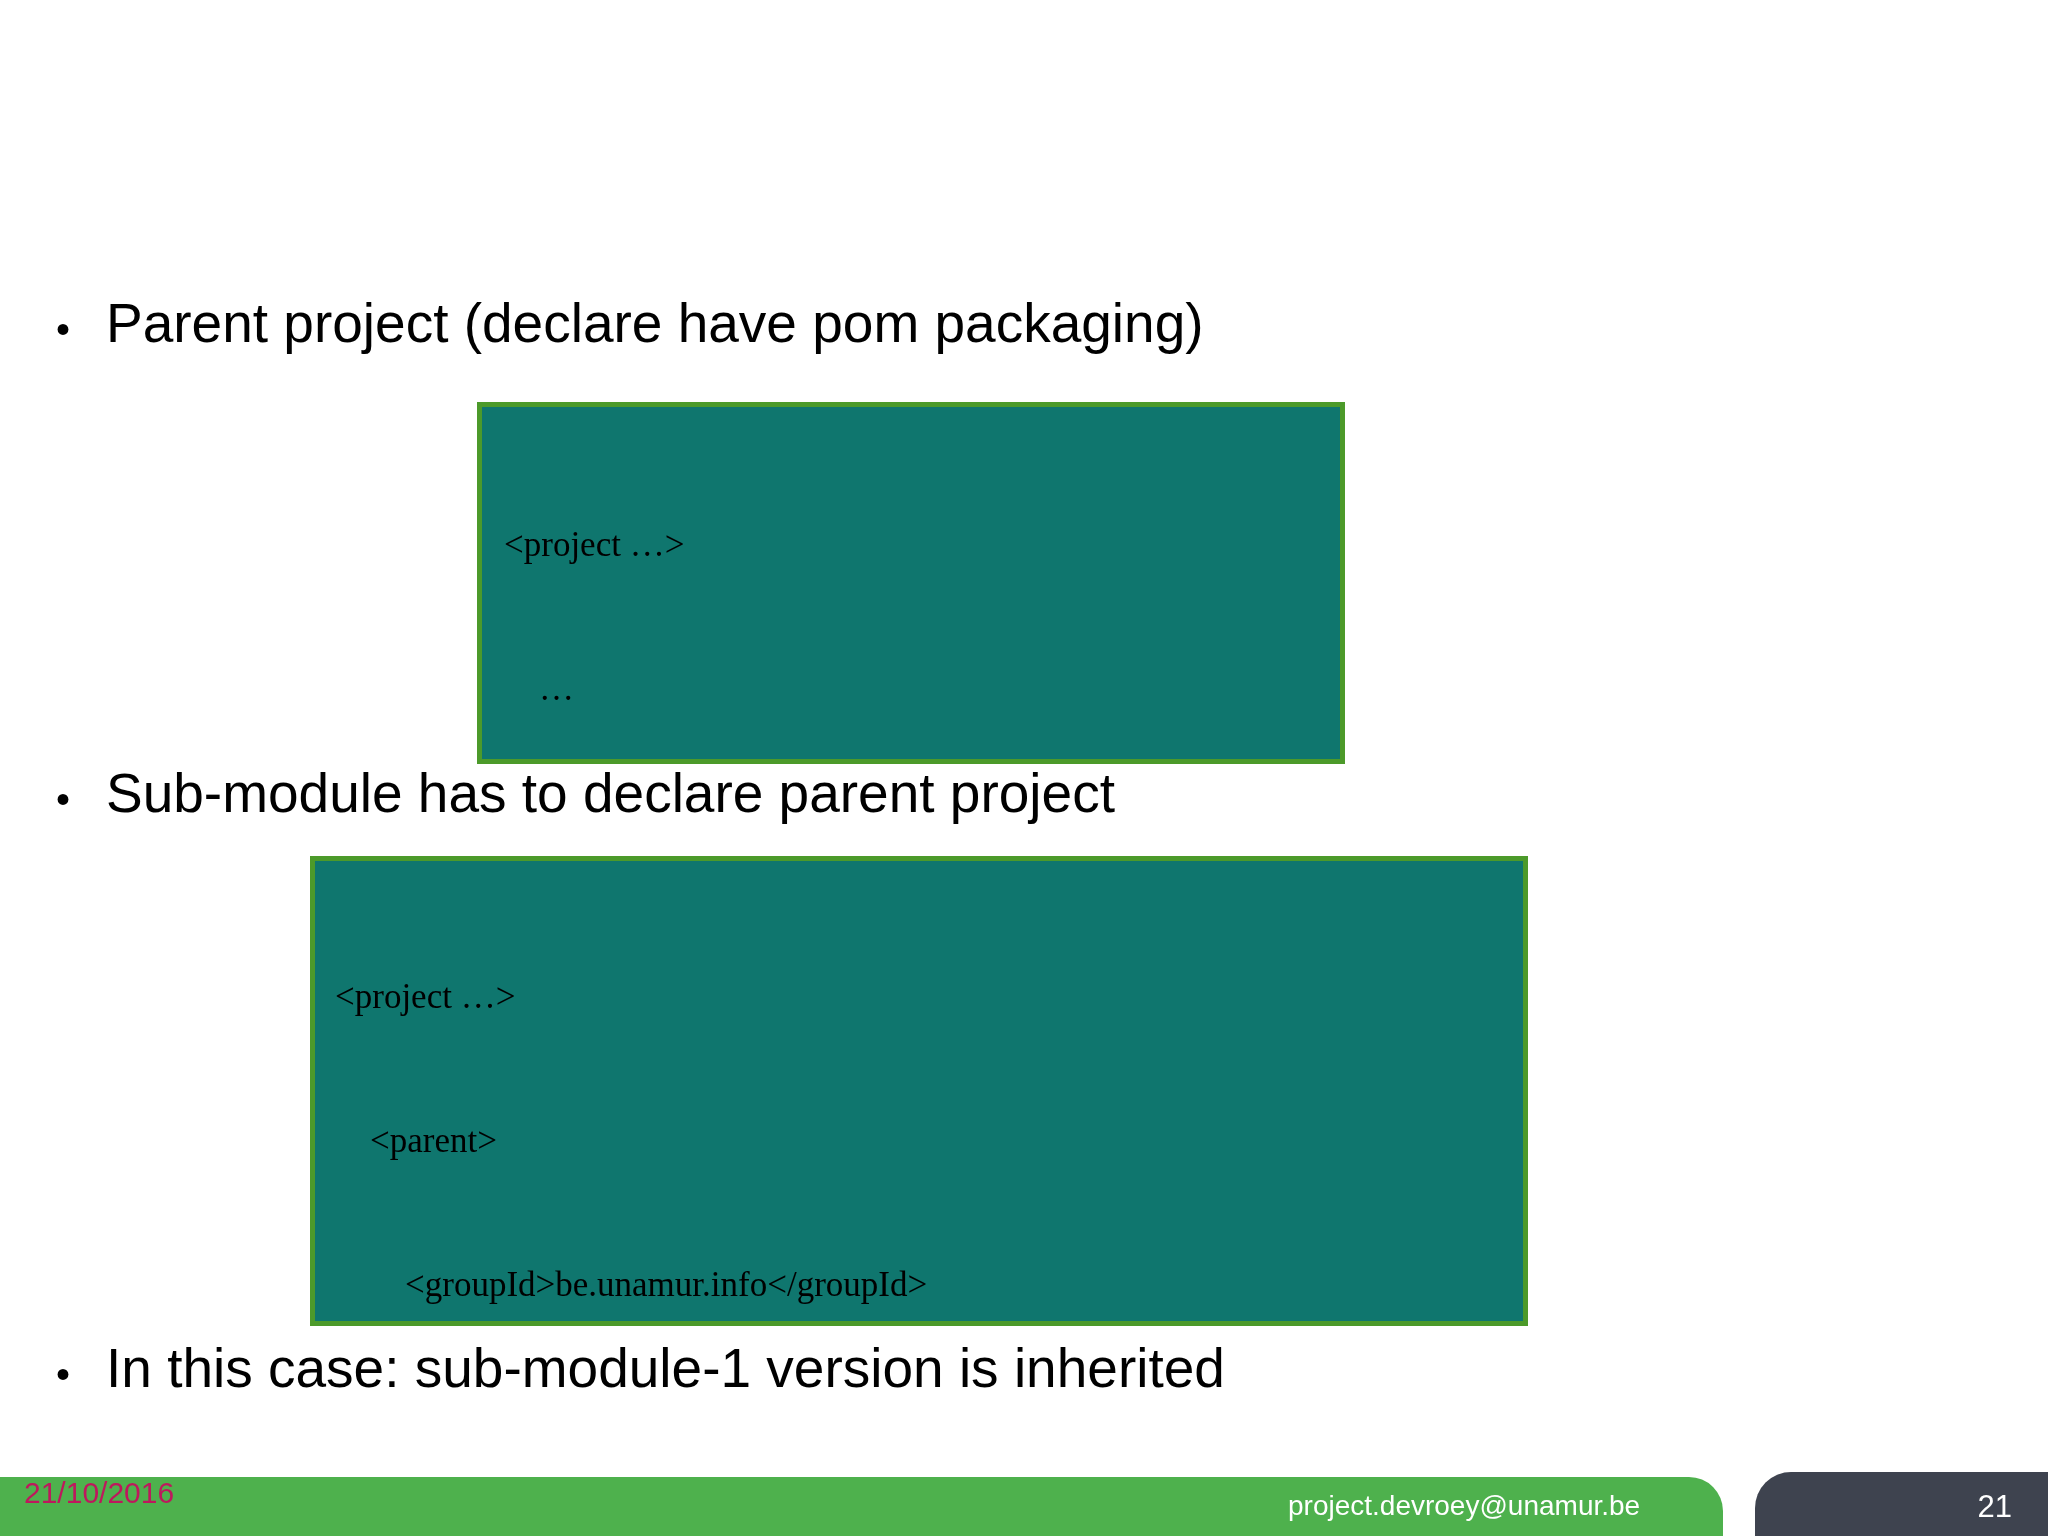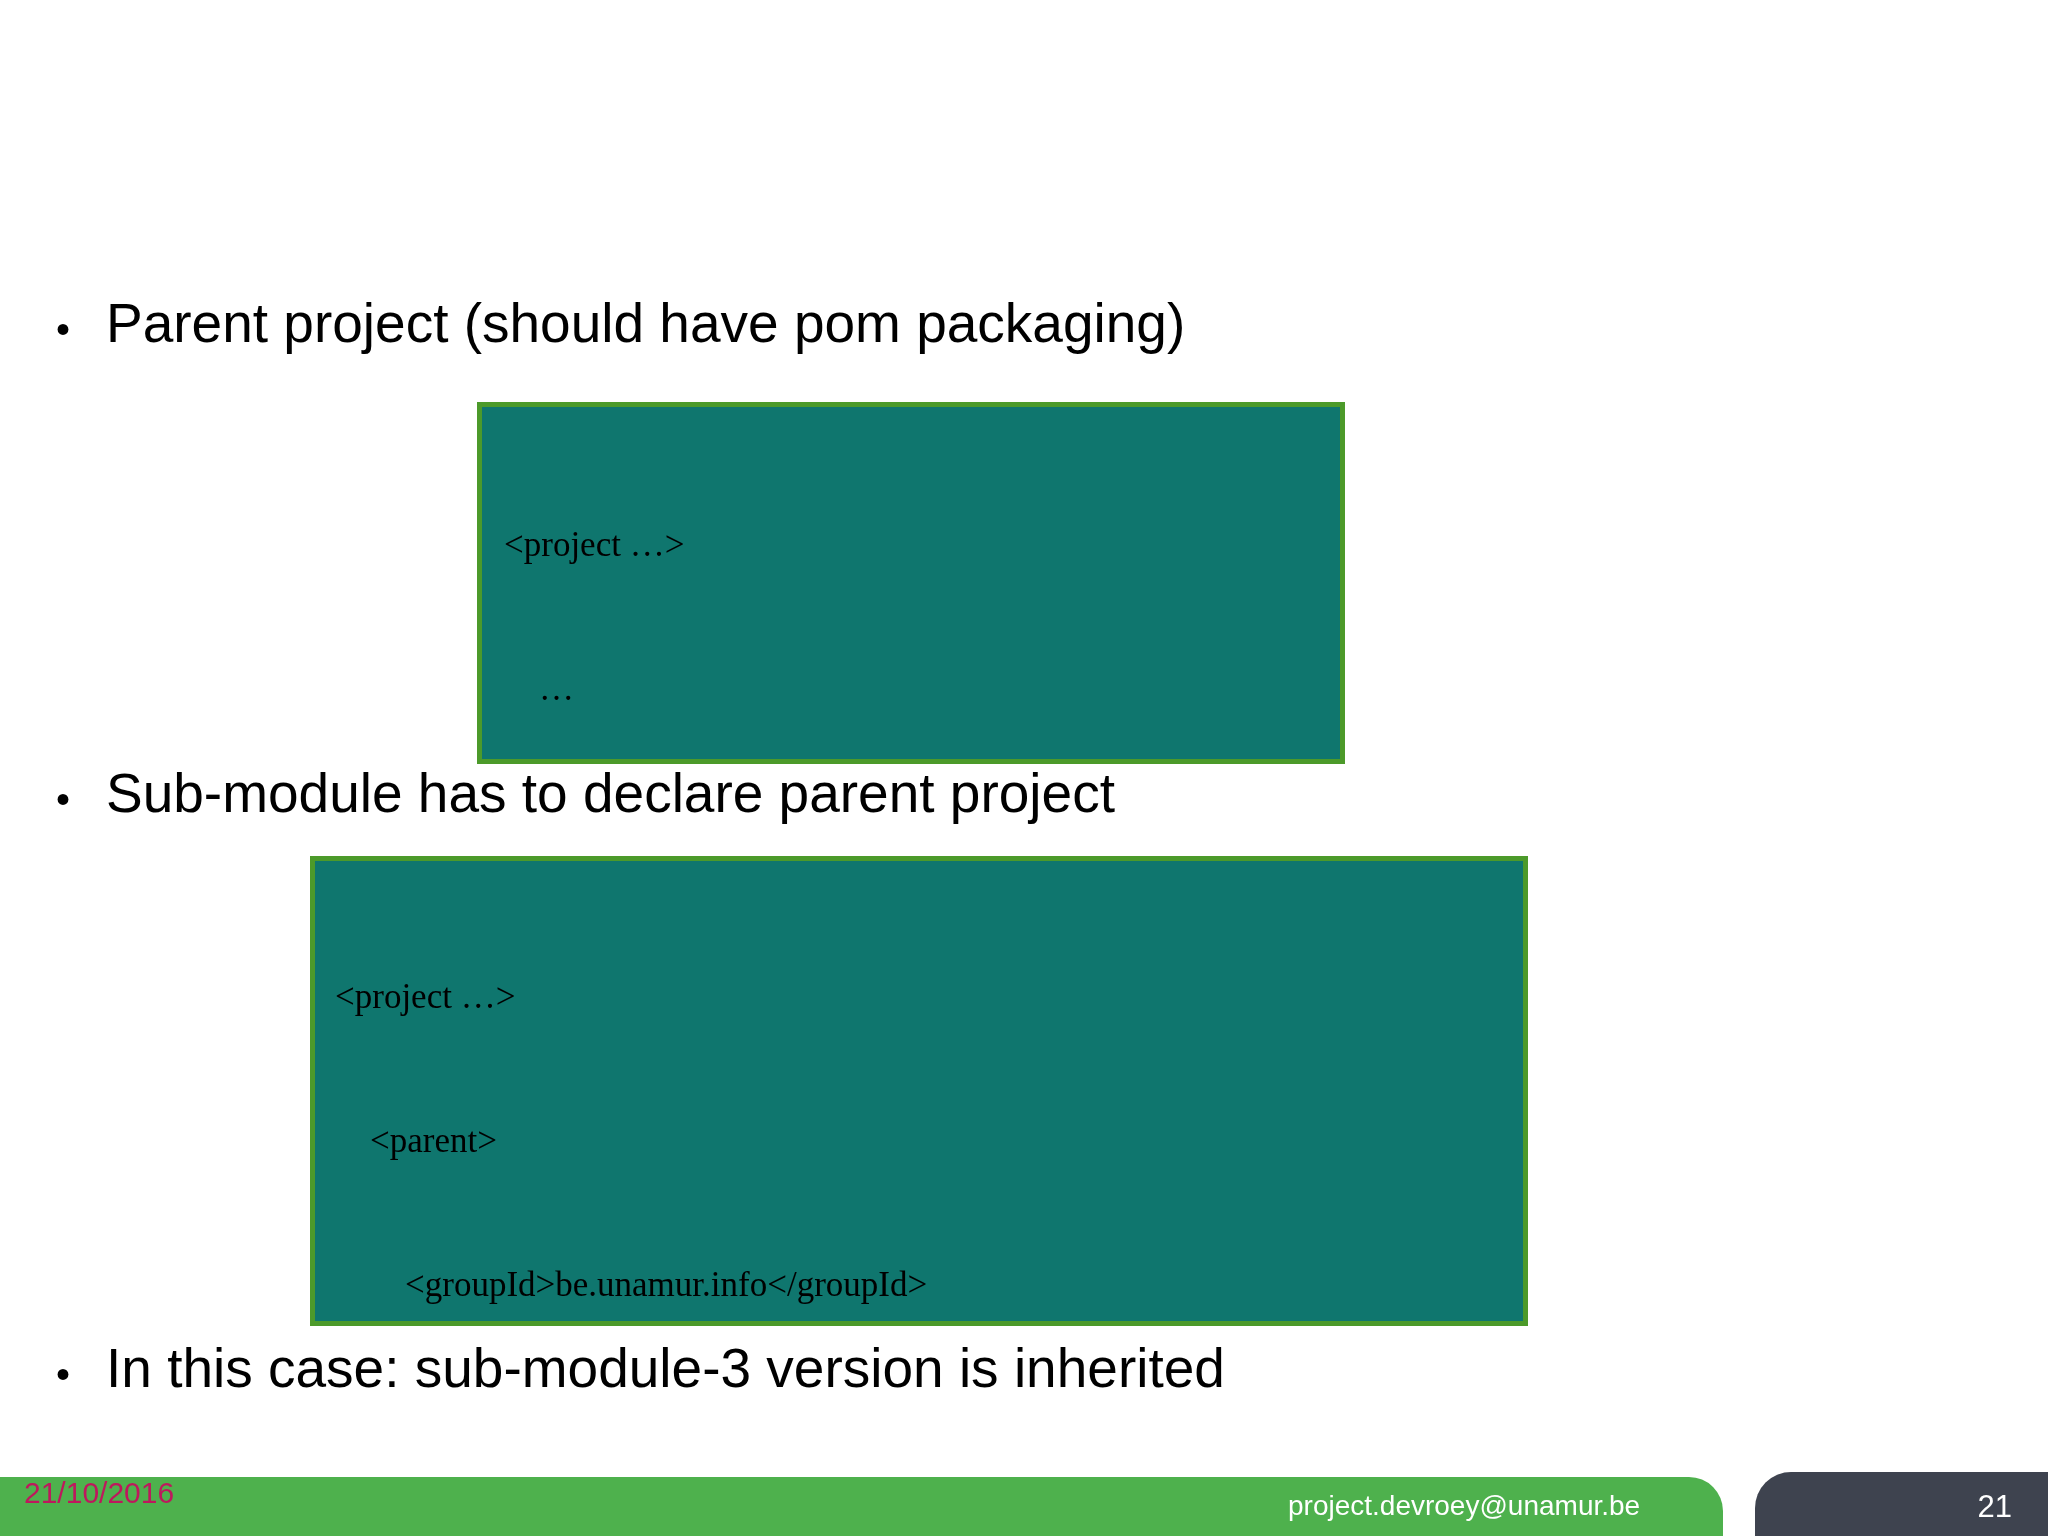--- a/index.html
+++ b/index.html
@@ -139,21 +139,21 @@
   }
 </style>
 </head>
 <body>
 
 <div id="slide">
 
 
   <div class="bullet-row" id="bullet-1">
     <span class="bullet-dot">•</span>
-    <span class="bullet-text">Parent project (should have pom packaging)</span>
+    <span class="bullet-text">Parent project (declare have pom packaging)</span>
   </div>
 
   <div class="code-box" id="code-box-1">
     <span class="code-line">&lt;project …&gt;</span>
     <span class="code-line">    …</span>
     
     
     
     
     
@@ -171,21 +171,21 @@
     
     
     
     
     
     
   </div>
 
   <div class="bullet-row" id="bullet-3">
     <span class="bullet-dot">•</span>
-    <span class="bullet-text">In this case: sub-module-3 version is inherited</span>
+    <span class="bullet-text">In this case: sub-module-1 version is inherited</span>
   </div>
 
   <div id="footer-bar"></div>
   <div id="footer-date">21/10/2016</div>
   <div id="footer-email">project.devroey@unamur.be</div>
   <div id="page-number-box"></div>
   <div id="page-number">21</div>
 
 </div>
 

